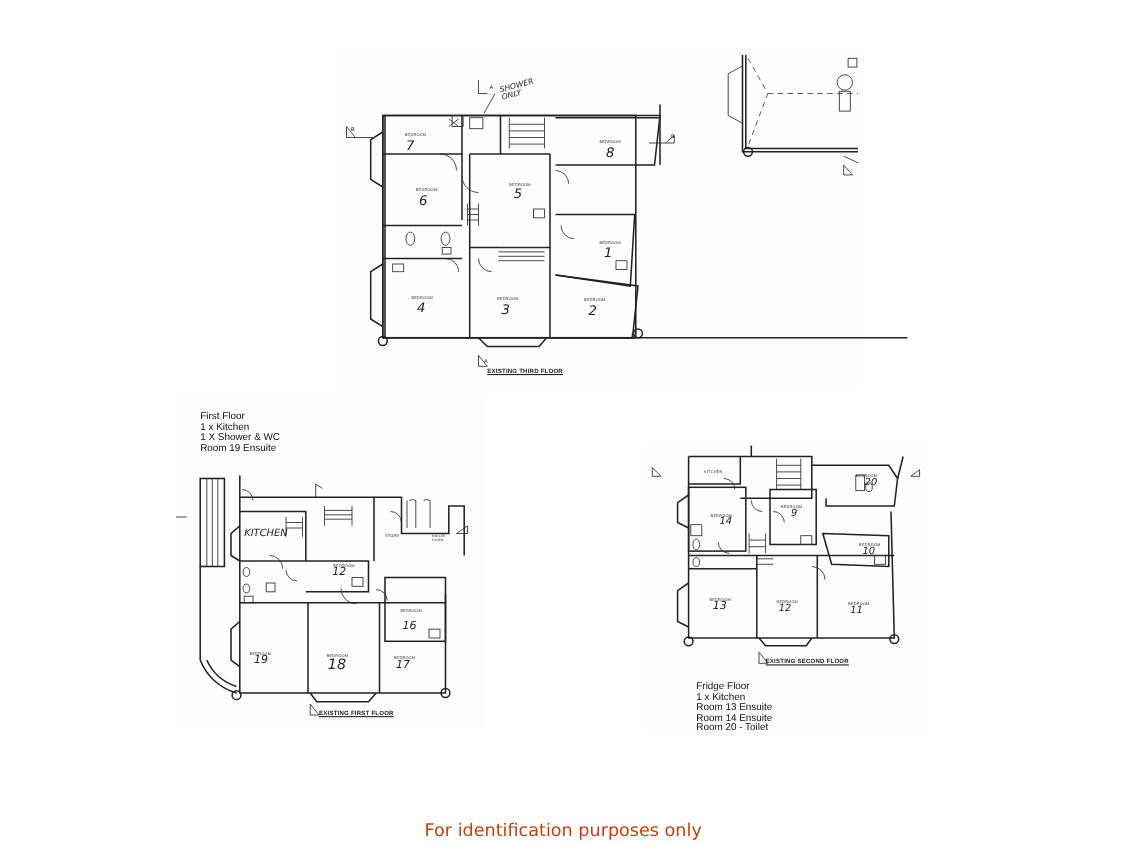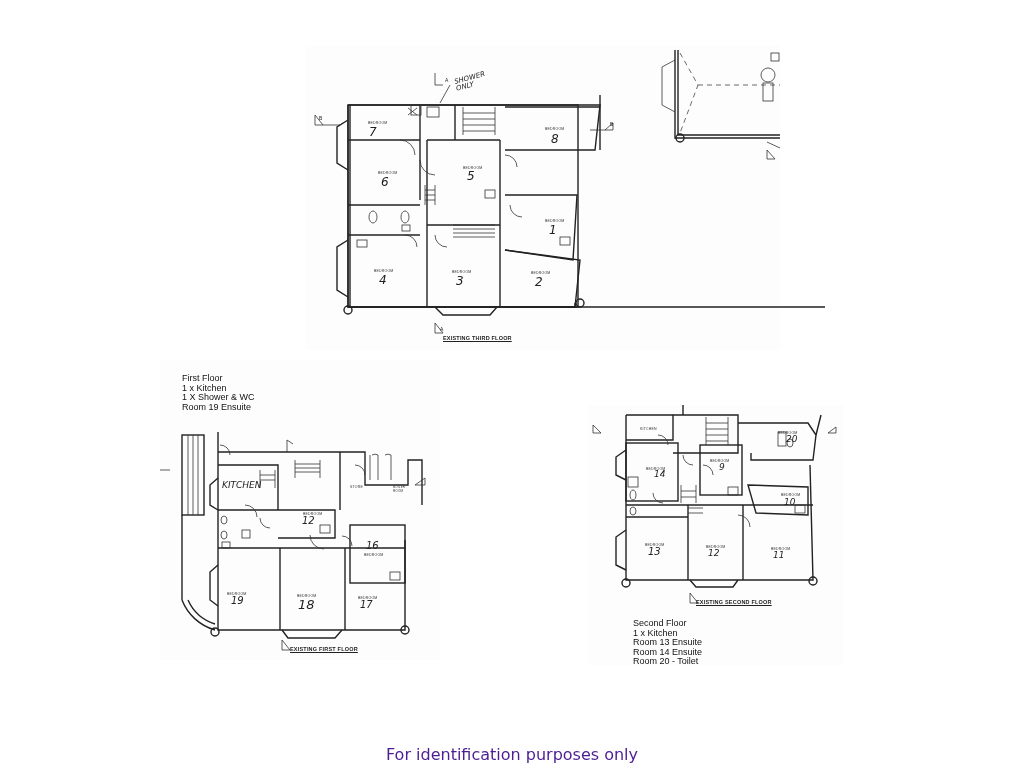--- a/index.html
+++ b/index.html
@@ -9,21 +9,21 @@
   .wall { fill:none; stroke:#222; stroke-width:1.4; }
   .thin { fill:none; stroke:#333; stroke-width:0.8; }
   .dash { fill:none; stroke:#444; stroke-width:0.8; stroke-dasharray:5 4; }
   .room-tag { position:absolute; font-size:3.5px; letter-spacing:0.2px; color:#333; text-transform:uppercase; white-space:nowrap; }
   .room-num { position:absolute; font-family:"DejaVu Sans", sans-serif; font-size:12px; color:#222; font-style:italic; white-space:nowrap; }
   .hand { position:absolute; font-family:"DejaVu Sans", sans-serif; font-style:italic; color:#222; white-space:nowrap; }
   .plan-caption { position:absolute; font-size:5.5px; font-weight:bold; text-decoration:underline; color:#222; white-space:nowrap; letter-spacing:0.2px; }
   .notes { position:absolute; font-size:10px; line-height:11px; color:#111; }
   .notes div { white-space:nowrap; }
   .notes.large { font-size:11px; line-height:11.5px; }
-  .footer { position:absolute; left:0; width:1024px; top:745px; text-align:center; font-family:"DejaVu Sans", sans-serif; font-size:16px; color:#4c1d95; }
+  .footer { position:absolute; left:0; width:1024px; top:745px; text-align:center; font-family:"DejaVu Sans", sans-serif; font-size:16px; color:#c2410c; }
   .section-mark { position:absolute; font-size:5px; color:#222; }
 </style>
 </head>
 <body>
 
 <div class="panel" style="left:305px;top:45px;width:475px;height:305px;">
   <svg width="475" height="305">
 
     <polyline class="wall" points="43,60 43,262 520,262" transform="translate(0,0)"></polyline>
     <path class="wall" d="M43,60 L200,60 M200,62 L295,62 L295,50 M295,62 L295,105"></path>
@@ -201,21 +201,21 @@
     <path class="thin" d="M255,125 L265,118 L265,125 Z"></path>
     <path class="thin" d="M127,80 L127,92 M127,80 L133,84"></path>
     <path class="thin" d="M122,280 L122,290 L130,290 Z"></path>
   </svg>
   <span class="hand" style="left:62px;top:120px;font-size:9px;">KITCHEN</span>
   <span class="room-tag" style="left:190px;top:125px;">STORE</span>
   <span class="room-tag" style="left:233px;top:125px;font-size:3px;width:14px;white-space:normal;">BOILER ROOM</span>
   <span class="room-tag" style="left:143px;top:152px;">BEDROOM</span>
   <span class="room-num" style="left:142px;top:155px;font-size:10px;">12</span>
   <span class="room-tag" style="left:204px;top:193px;">BEDROOM</span>
-  <span class="room-num" style="left:206px;top:180px;font-size:10px;">16</span>
+  <span class="room-num" style="left:206px;top:204px;font-size:10px;">16</span>
   <span class="room-tag" style="left:67px;top:232px;">BEDROOM</span>
   <span class="room-num" style="left:71px;top:235px;font-size:10px;">19</span>
   <span class="room-tag" style="left:137px;top:234px;">BEDROOM</span>
   <span class="room-num" style="left:138px;top:237px;font-size:13px;">18</span>
   <span class="room-tag" style="left:198px;top:236px;">BEDROOM</span>
   <span class="room-num" style="left:200px;top:239px;font-size:10px;">17</span>
   <span class="plan-caption" style="left:130px;top:286px;">EXISTING FIRST FLOOR</span>
   <div class="notes" style="left:22px;top:14px;font-size:9px;line-height:9.5px;">
     <div>First Floor</div>
     <div>1 x Kitchen</div>
@@ -295,21 +295,21 @@
   <span class="room-tag" style="left:193px;top:88px;">BEDROOM</span>
   <span class="room-num" style="left:196px;top:92px;font-size:9px;">10</span>
   <span class="room-tag" style="left:57px;top:138px;">BEDROOM</span>
   <span class="room-num" style="left:60px;top:141px;font-size:10px;">13</span>
   <span class="room-tag" style="left:118px;top:140px;">BEDROOM</span>
   <span class="room-num" style="left:120px;top:143px;font-size:9px;">12</span>
   <span class="room-tag" style="left:183px;top:142px;">BEDROOM</span>
   <span class="room-num" style="left:185px;top:145px;font-size:9px;">11</span>
   <span class="plan-caption" style="left:108px;top:194px;">EXISTING SECOND FLOOR</span>
   <div class="notes" style="left:45px;top:214px;font-size:9px;line-height:9.5px;">
-    <div>Second Floor</div>
+    <div>Fridge Floor</div>
     <div>1 x Kitchen</div>
     <div>Room 13 Ensuite</div>
     <div>Room 14 Ensuite</div>
     <div>Room 20 - Toilet</div>
   </div>
 </div>
 
 <div class="footer">For identification purposes only</div>
 
 </body></html>

